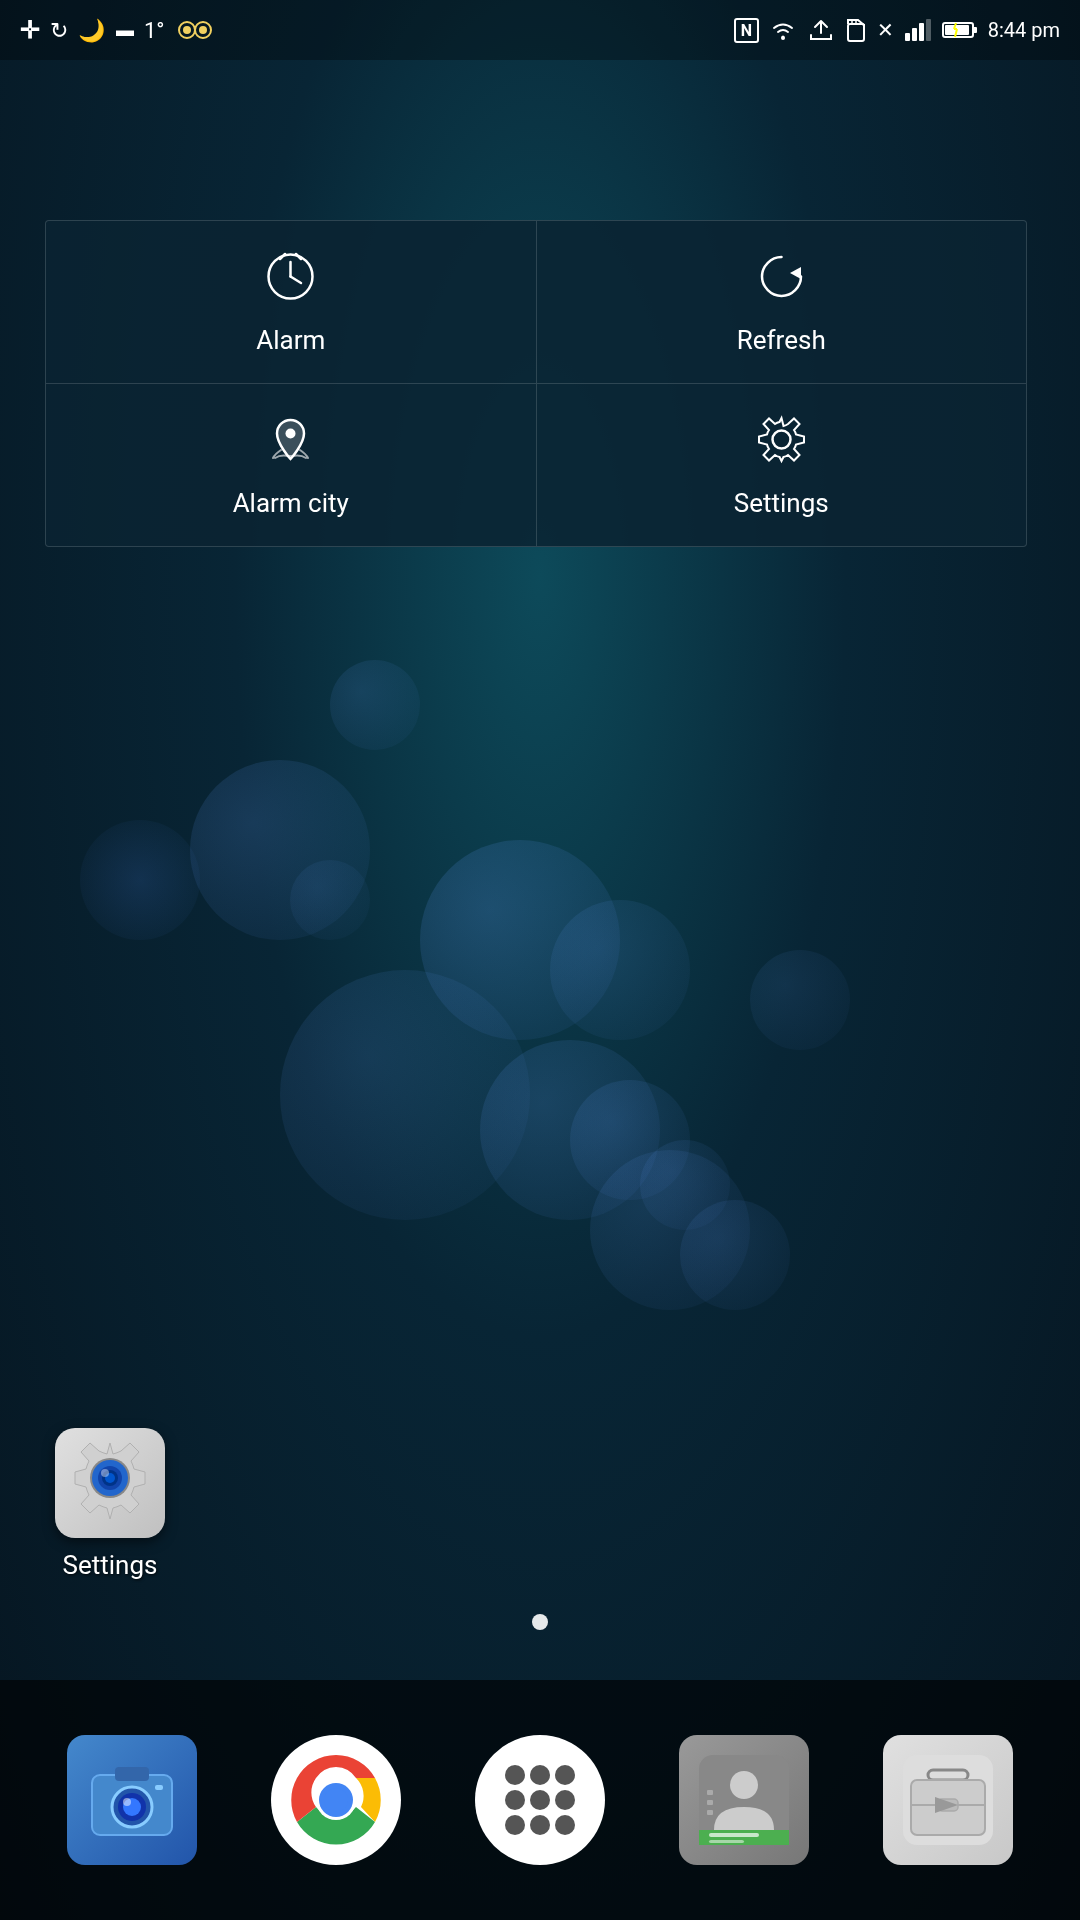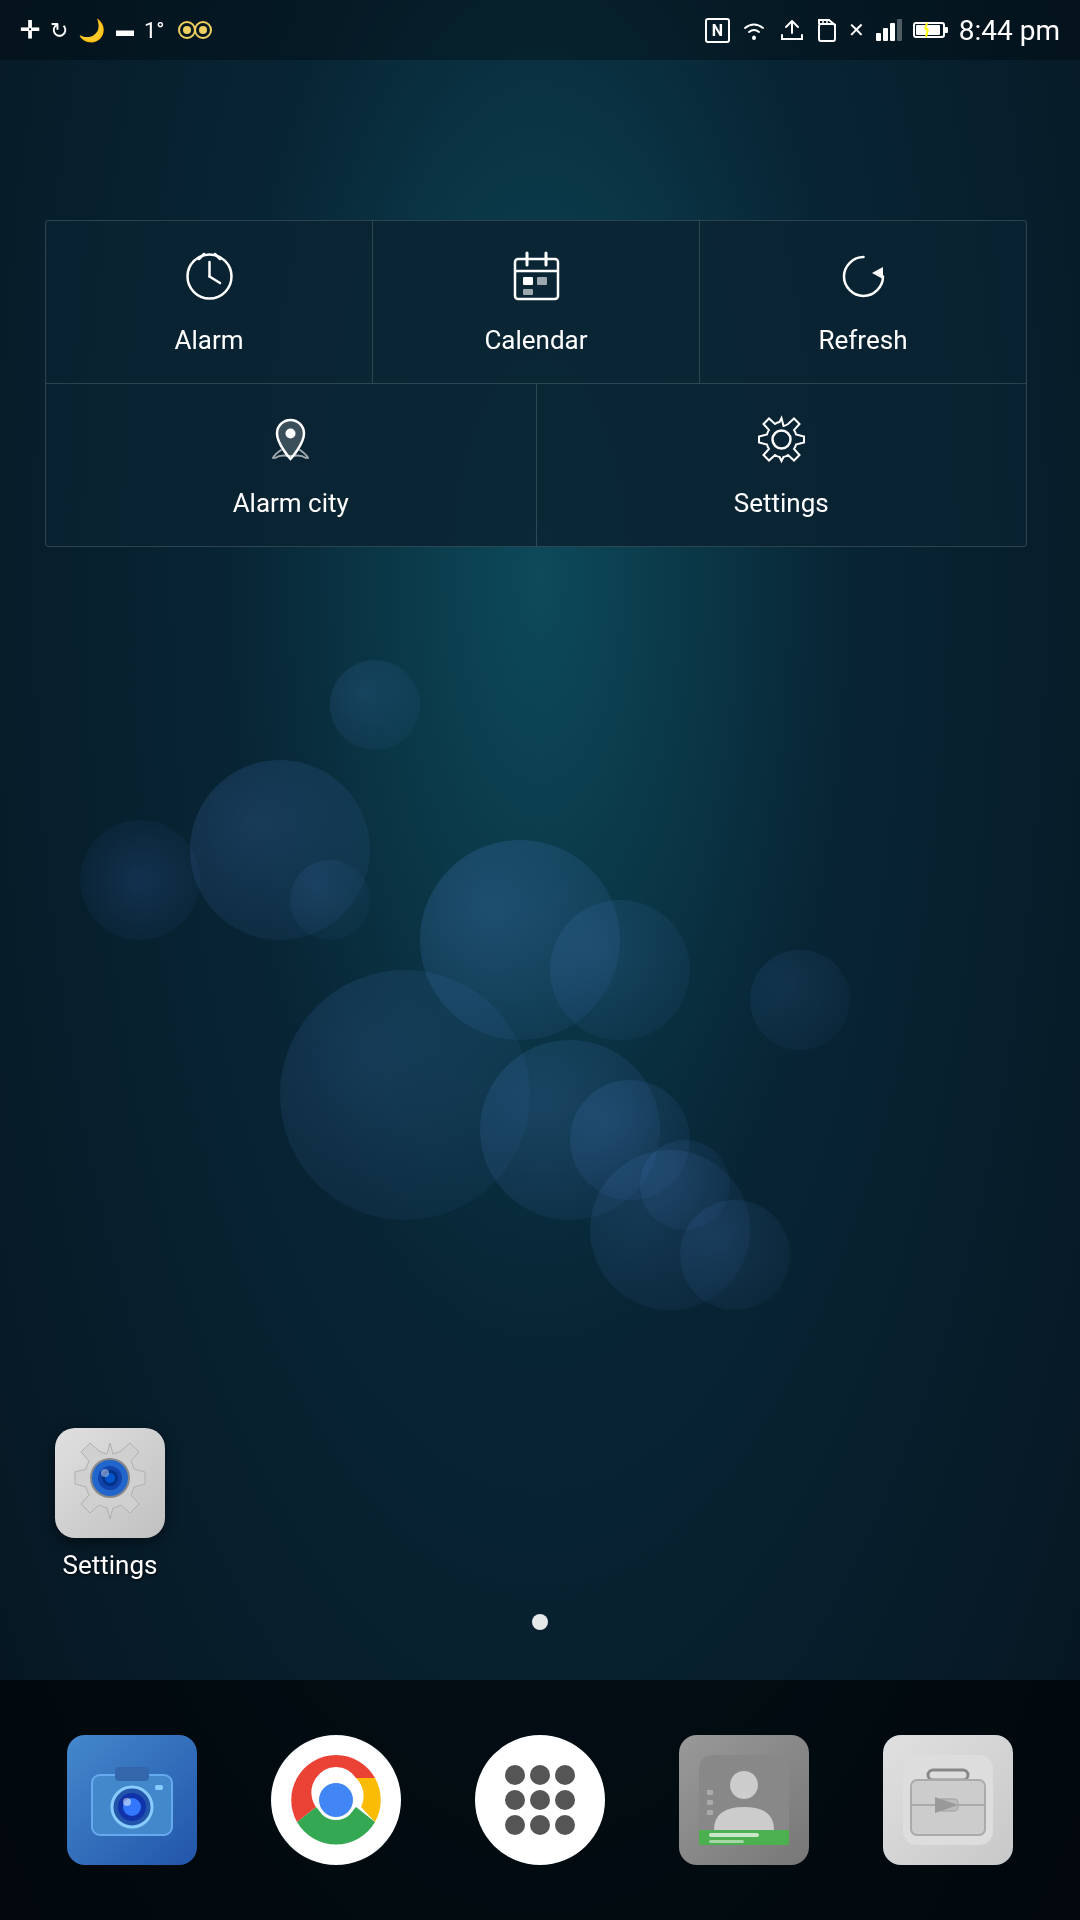--- a/index.html
+++ b/index.html
@@ -47,21 +47,21 @@
       display: flex;
       align-items: center;
       gap: 10px;
       color: white;
       font-size: 26px;
       font-weight: 500;
     }
 
     .status-time {
       color: white;
-      font-size: 28px;
+      font-size: 20px;
       font-weight: 400;
     }
 
     
     .context-menu {
       position: absolute;
       top: 220px;
       left: 45px;
       right: 53px;
       background: rgba(10, 35, 50, 0.88);
@@ -311,34 +311,20 @@
       <div class="cell-icon">
         <svg width="55" height="55" viewBox="0 0 55 55">
           <circle cx="27.5" cy="27.5" r="22" stroke="white" stroke-width="2.5" fill="none"></circle>
           <line x1="27.5" y1="27.5" x2="27.5" y2="13" stroke="white" stroke-width="2.5" stroke-linecap="round"></line>
           <line x1="27.5" y1="27.5" x2="38" y2="34" stroke="white" stroke-width="2.5" stroke-linecap="round"></line>
           <line x1="22" y1="5" x2="17" y2="10" stroke="white" stroke-width="2.5" stroke-linecap="round"></line>
           <line x1="33" y1="5" x2="38" y2="10" stroke="white" stroke-width="2.5" stroke-linecap="round"></line>
         </svg>
       </div>
       <span class="cell-label">Alarm</span>
-    </div>
-    <div class="menu-cell">
-      <div class="cell-icon">
-        <svg width="55" height="55" viewBox="0 0 55 55">
-          <rect x="6" y="10" width="43" height="40" rx="3" stroke="white" stroke-width="2.5" fill="none"></rect>
-          <line x1="6" y1="22" x2="49" y2="22" stroke="white" stroke-width="2.5"></line>
-          <line x1="18" y1="4" x2="18" y2="16" stroke="white" stroke-width="3" stroke-linecap="round"></line>
-          <line x1="37" y1="4" x2="37" y2="16" stroke="white" stroke-width="3" stroke-linecap="round"></line>
-          <rect x="14" y="28" width="10" height="8" rx="1" fill="white"></rect>
-          <rect x="28" y="28" width="10" height="8" rx="1" fill="white" opacity="0.6"></rect>
-          <rect x="14" y="40" width="10" height="6" rx="1" fill="white" opacity="0.6"></rect>
-        </svg>
-      </div>
-      <span class="cell-label">Calendar</span>
     </div>
     <div class="menu-cell">
       <div class="cell-icon">
         <svg width="55" height="55" viewBox="0 0 55 55">
           <path d="M27.5 8 C17 8 8 17 8 27.5 C8 38 17 47 27.5 47 C38 47 47 38 47 27.5" stroke="white" stroke-width="2.5" fill="none" stroke-linecap="round"></path>
           <polygon points="47,18 47,30 36,24" fill="white"></polygon>
         </svg>
       </div>
       <span class="cell-label">Refresh</span>
     </div>

